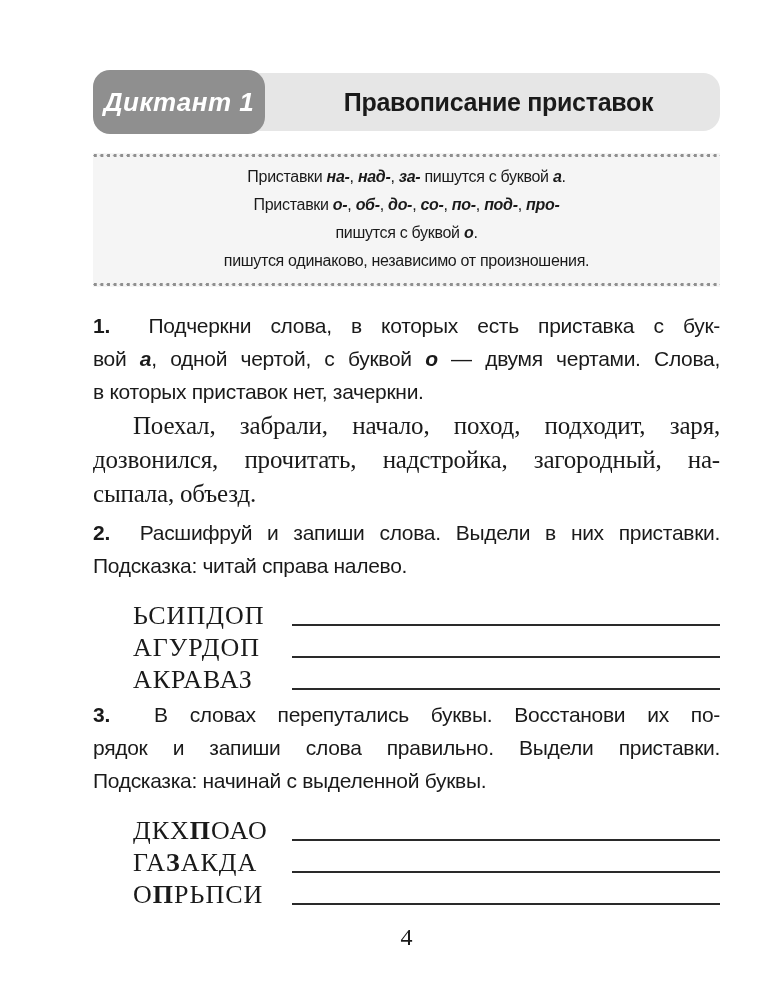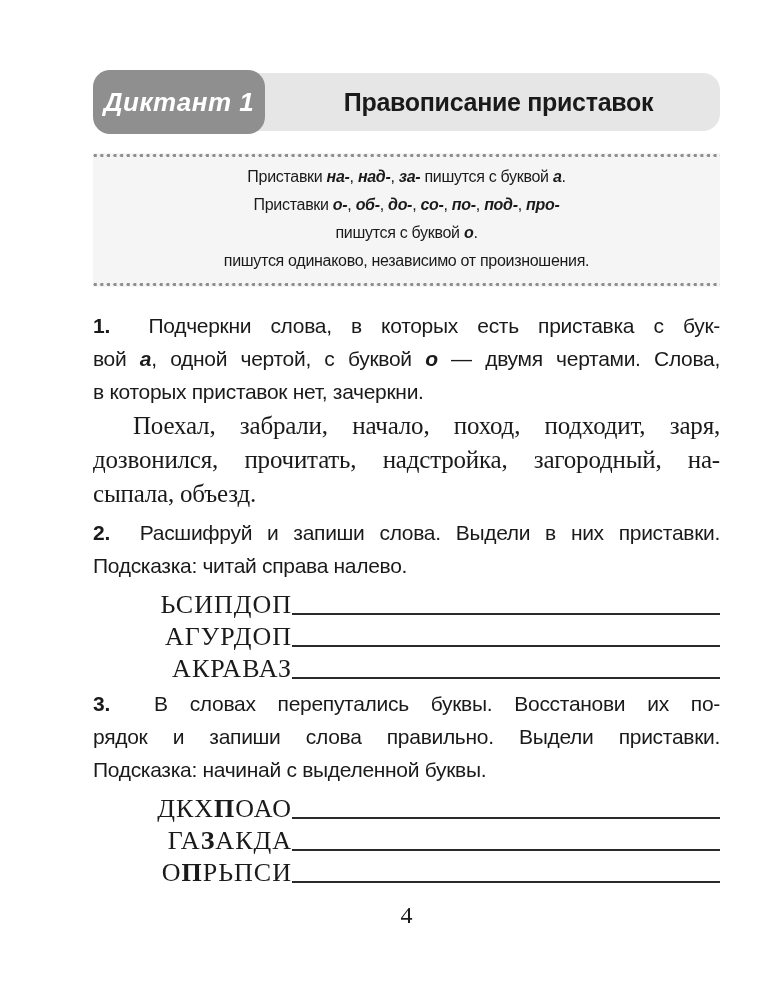--- a/index.html
+++ b/index.html
@@ -75,21 +75,21 @@
     text-align: justify; text-align-last: justify;
   }
   .serif-para .tline.last { text-align-last: left; }
   .serif-para .tline.first { text-indent: 40px; }
 
   
   .exercise-1 { margin-top: 22px; }
   .exercise-1 .serif-para { margin-top: 1px; }
   .exercise-2 { margin-top: 5px; }
   .exercise-3 { margin-top: 3px; }
-  .items { margin-top: 6px; text-align: right; }
+  .items { margin-top: 17px; }
 
   .item-row {
     display: flex; align-items: flex-end;
     height: 32px; padding-left: 40px;
     font-family: "Liberation Serif", serif;
   }
   .item-word {
     width: 159px; flex: 0 0 159px;
     font-size: 26px; line-height: 30px; letter-spacing: 1px;
     white-space: nowrap;

